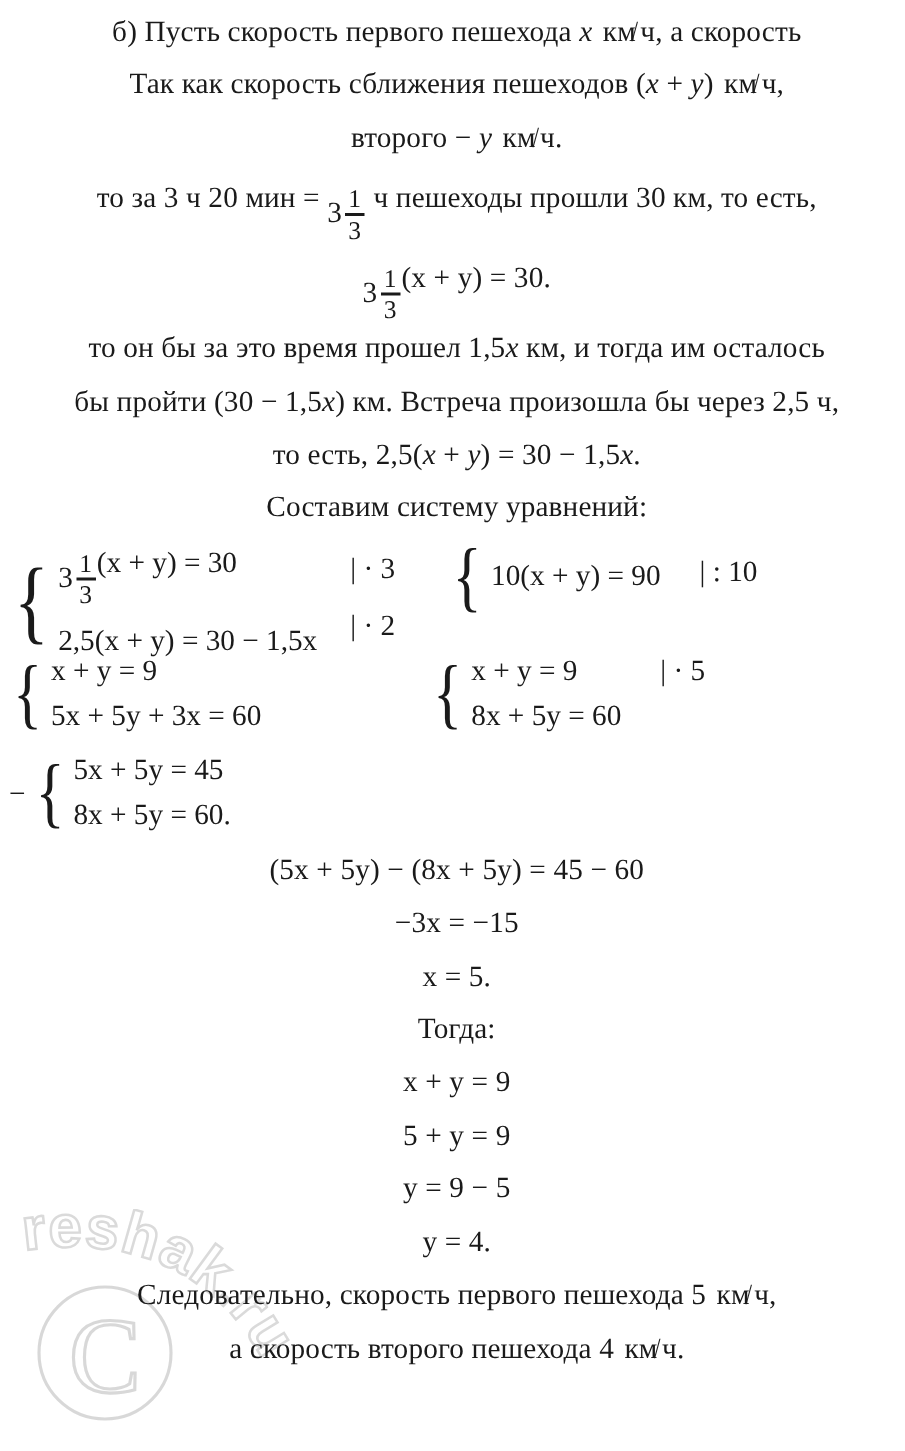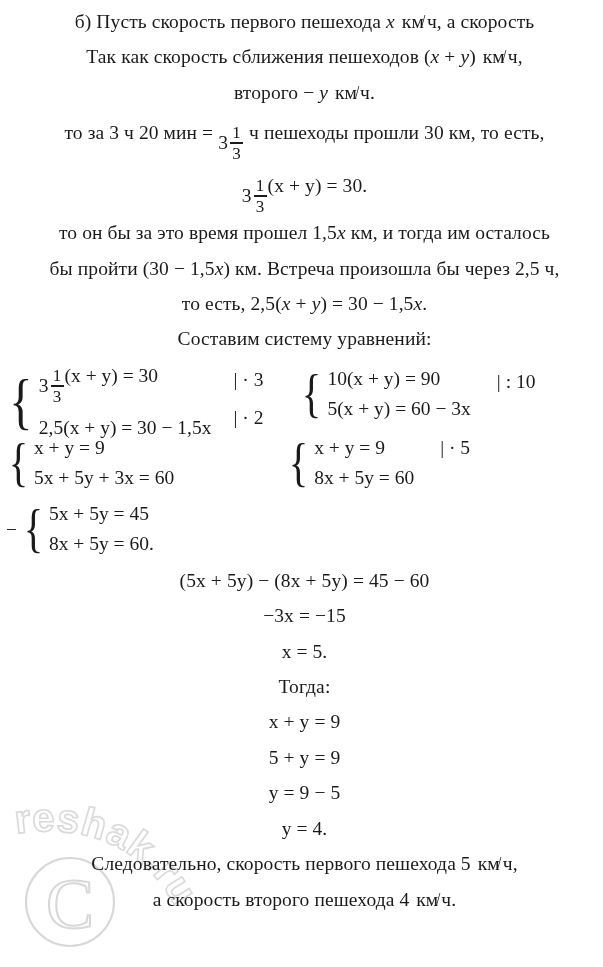--- a/index.html
+++ b/index.html
@@ -252,21 +252,20 @@
 
       <div style="display:flex; flex-direction:column; margin-left:22px; padding-top:4px;">
         <div class="annot">| · 3</div>
         <div class="annot" style="margin-top:8px;">| · 2</div>
       </div>
 
       <div class="system" style="margin-left:36px; padding-top:3px;">
         <span class="brace">{</span>
         <div class="eqs">
           <div class="eq">10(x + y) = 90</div>
-          <div class="eq">5(x + y) = 60 − 3x</div>
         </div>
       </div>
 
       <div class="annot" style="margin-left:26px; padding-top:6px;text-align:center;">| : 10</div>
     </div>
 
     <div class="sysrow" style="margin-top:4px; height:62px;">
       <div class="system">
         <span class="brace">{</span>
         <div class="eqs">

